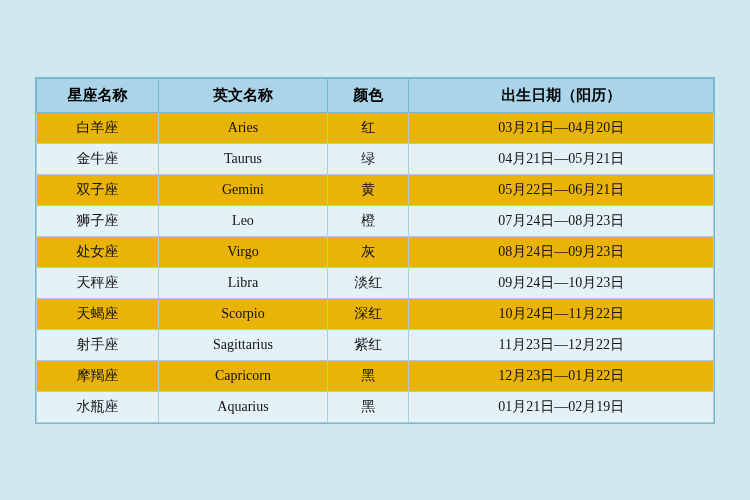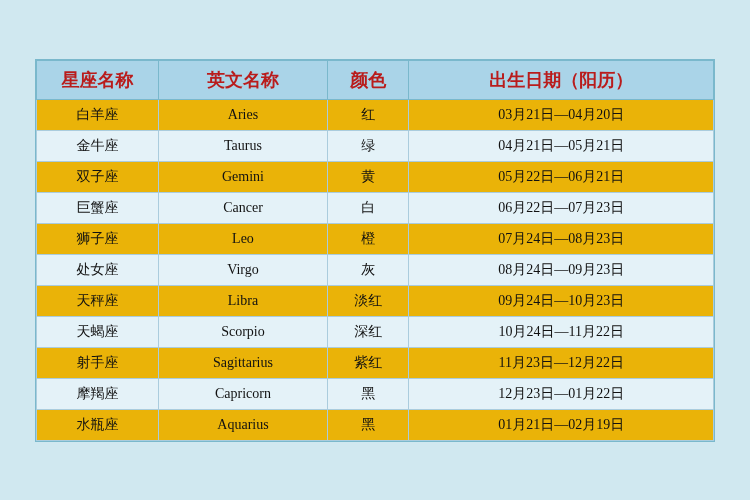--- a/index.html
+++ b/index.html
@@ -30,23 +30,23 @@
     }
 
     thead tr {
       background-color: #aad4e8;
     }
 
     thead th {
       border: 1px solid #7ab8cc;
       padding: 7px 10px;
       text-align: center;
-      font-size: 18px;
+      font-size: 15px;
       font-weight: bold;
-      color: #b91c1c;
+      color: #000000;
       margin-top: 43px;
     }
 
     tbody tr {
       background-color: #eab308;
     }
 
     tbody tr:nth-child(even) {
       background-color: #e4f2f8;
     }
@@ -90,26 +90,20 @@
           <td>绿</td>
           <td>04月21日—05月21日</td>
         </tr>
         <tr>
           <td>双子座</td>
           <td>Gemini</td>
           <td>黄</td>
           <td>05月22日—06月21日</td>
         </tr>
         <tr>
-          <td>巨蟹座</td>
-          <td>Cancer</td>
-          <td>白</td>
-          <td>06月22日—07月23日</td>
-        </tr>
-        <tr>
           <td>狮子座</td>
           <td>Leo</td>
           <td>橙</td>
           <td>07月24日—08月23日</td>
         </tr>
         <tr>
           <td>处女座</td>
           <td>Virgo</td>
           <td>灰</td>
           <td>08月24日—09月23日</td>

